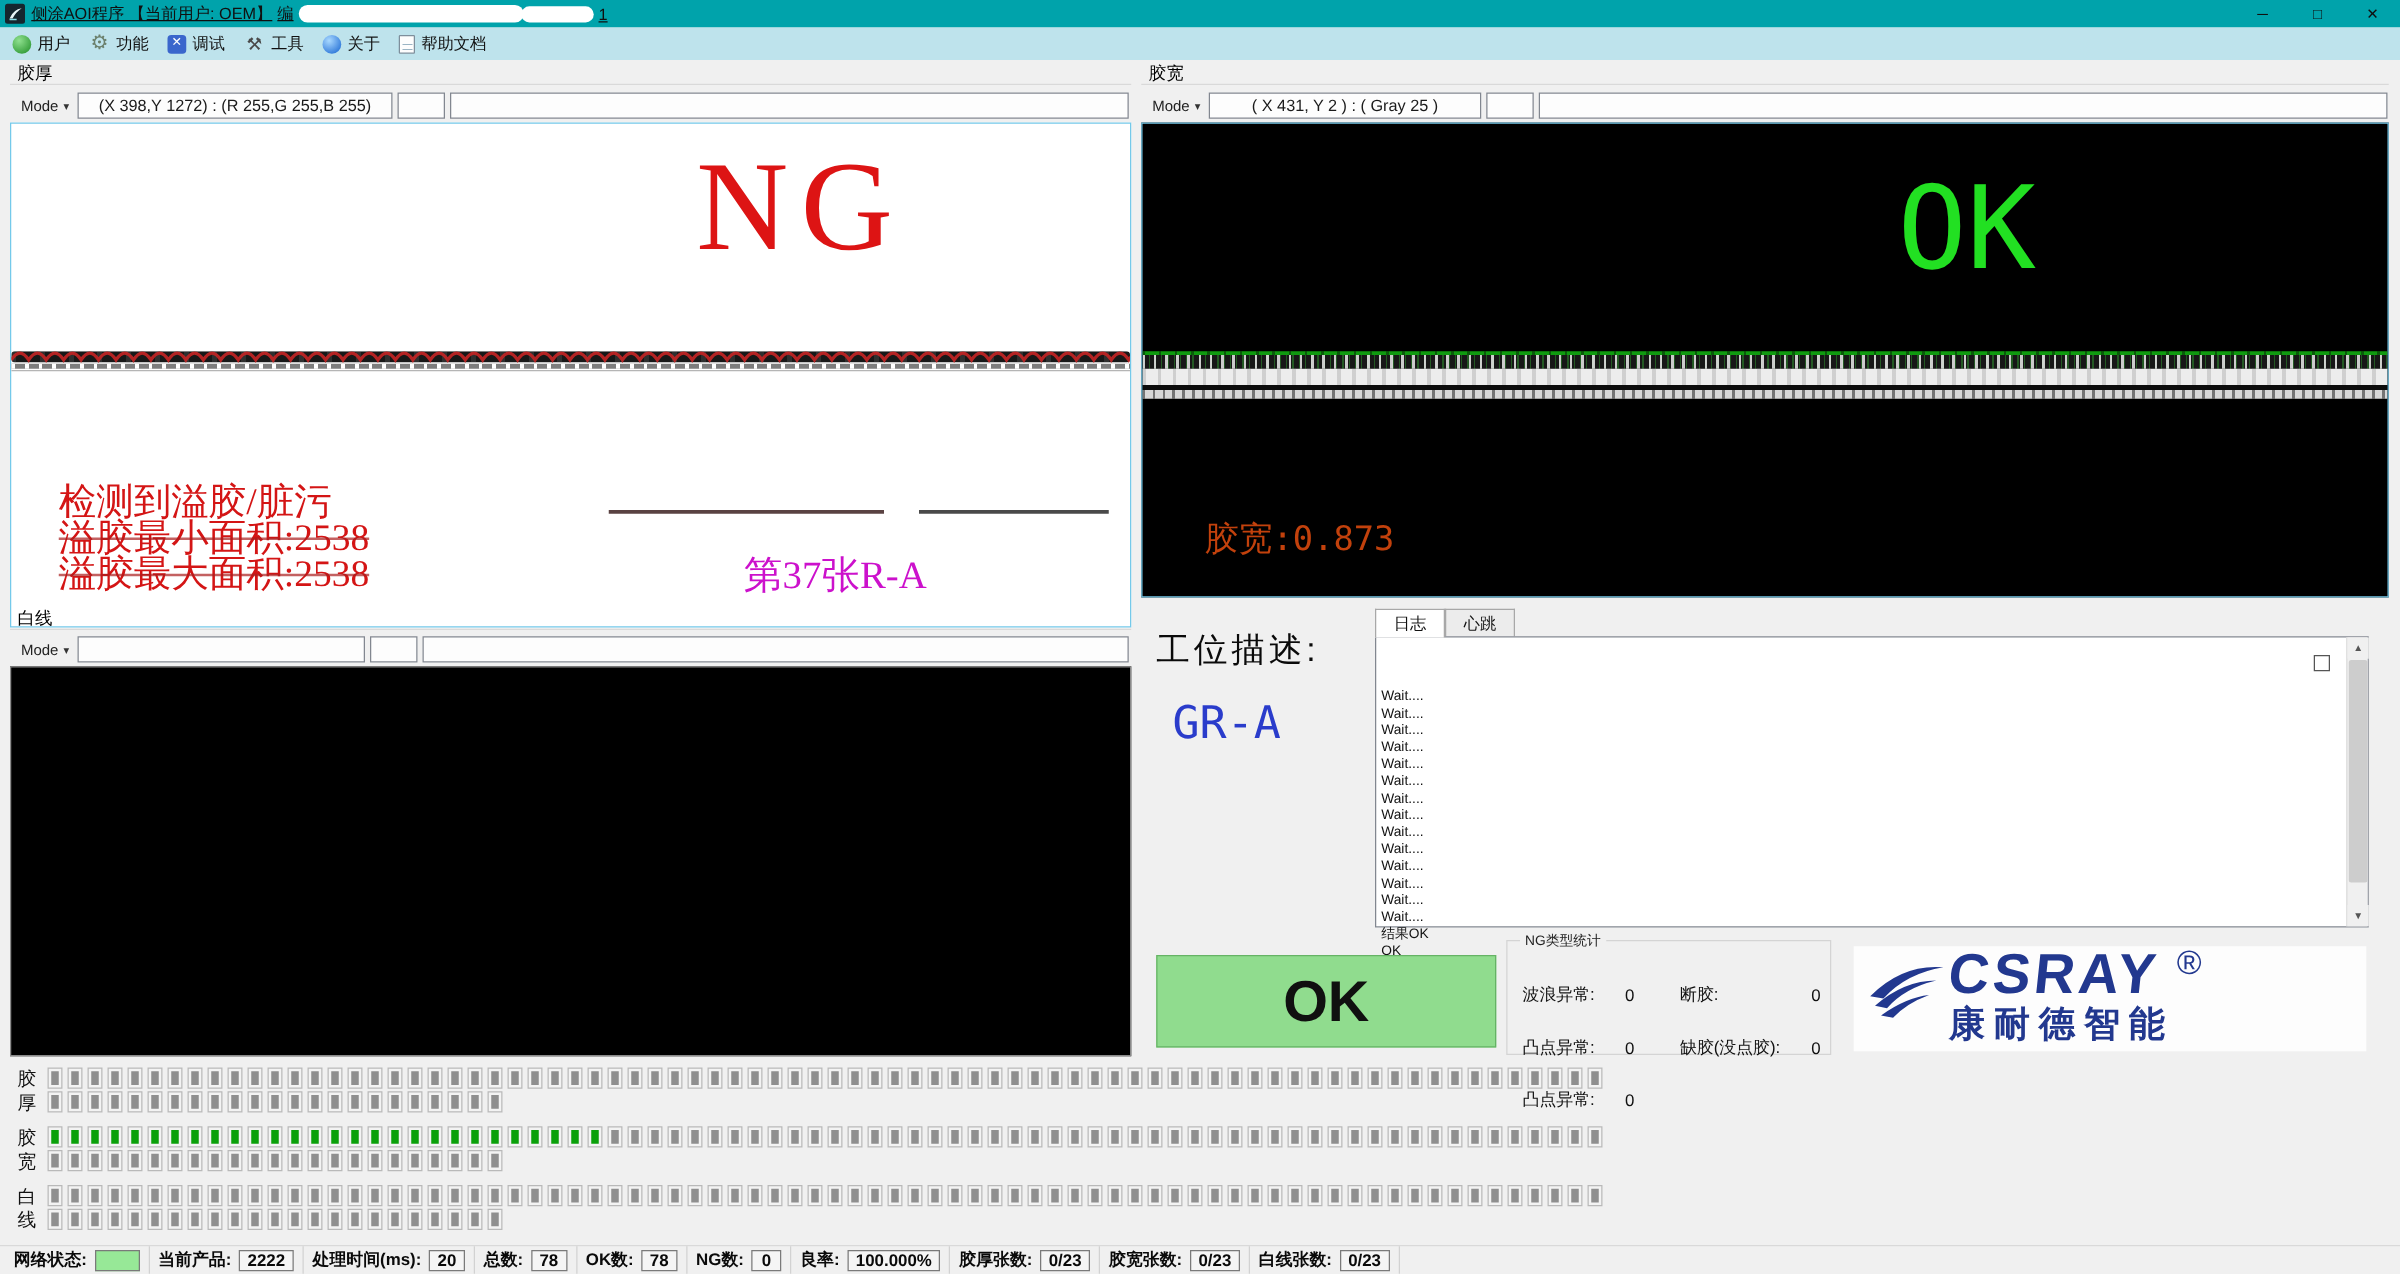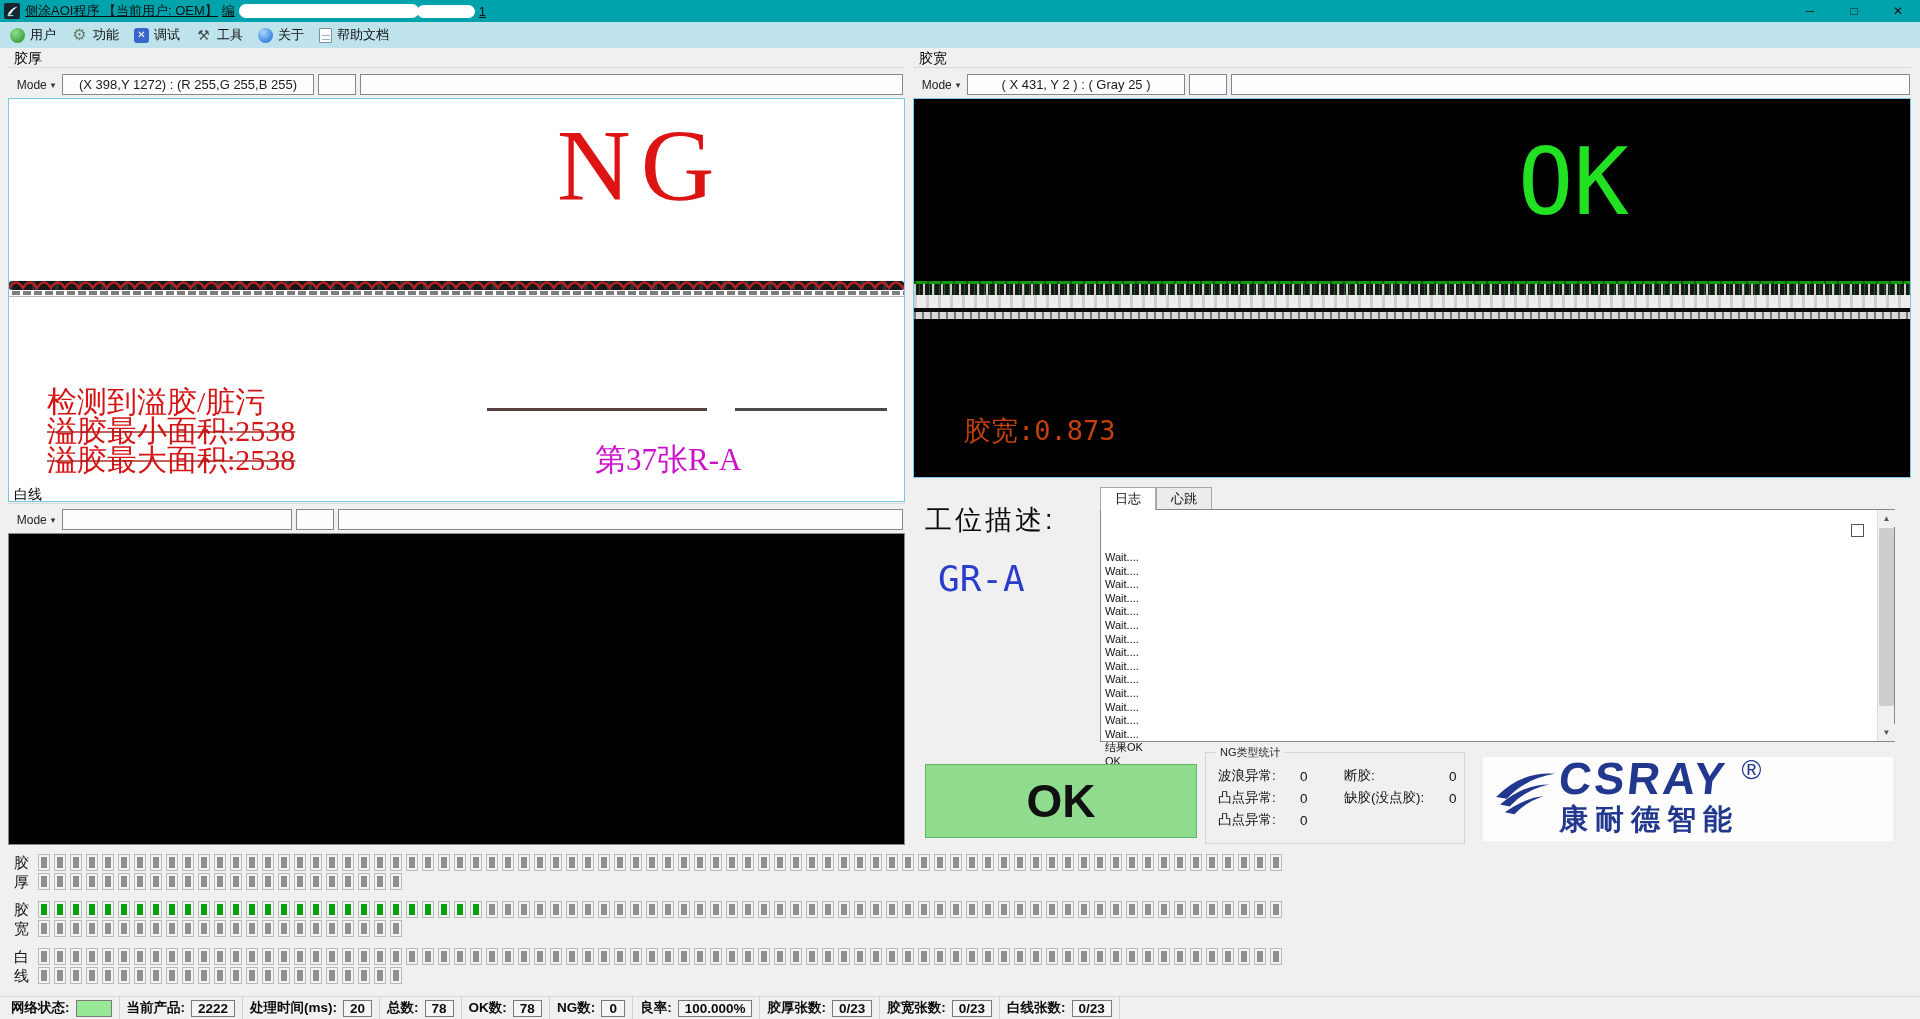--- a/index.html
+++ b/index.html
@@ -107,21 +107,21 @@
 
   
   .ok-button { position:absolute; left:925px; top:764px; width:272px; height:74px;
     background:#90dc8e; border:1px solid #65b365; display:flex; align-items:center;
     justify-content:center; font-size:46px; font-weight:bold; color:#101010; }
   .ng-stats { position:absolute; left:1205px; top:752px; width:260px; height:92px;
     border:1px solid #d4d4d4; background:#f0f0f0; }
   .ng-stats-title { position:absolute; left:10px; top:-8px; font-size:11px; color:#222;
     background:#f0f0f0; padding:0 4px; }
   .ng-col { position:absolute; top:12px; font-size:13.5px; color:#111; }
-  .ng-col .row { display:flex; height:22px; align-items:center; }
+  .ng-col .row { display:flex; height:22px; align-items:center;margin-top:20px; }
   .ng-col .lab { display:inline-block; }
   .ng-col1 { left:12px; } .ng-col1 .lab { width:82px; }
   .ng-col2 { left:138px; } .ng-col2 .lab { width:105px; }
   .logo-box { position:absolute; left:1483px; top:757px; width:410px; height:84px;
     background:#fdfdfd; display:flex; align-items:center; padding-left:10px; }
   .logo-swoosh { width:64px; height:50px; margin-top:-8px; }
   .logo-main { display:flex; flex-direction:column; margin-left:2px; }
   .logo-row1 { display:flex; align-items:flex-start; }
   .logo-brand { font-size:45px; line-height:40px; font-weight:bold; color:#22388f;
     letter-spacing:3px; transform:skewX(-6deg); }

